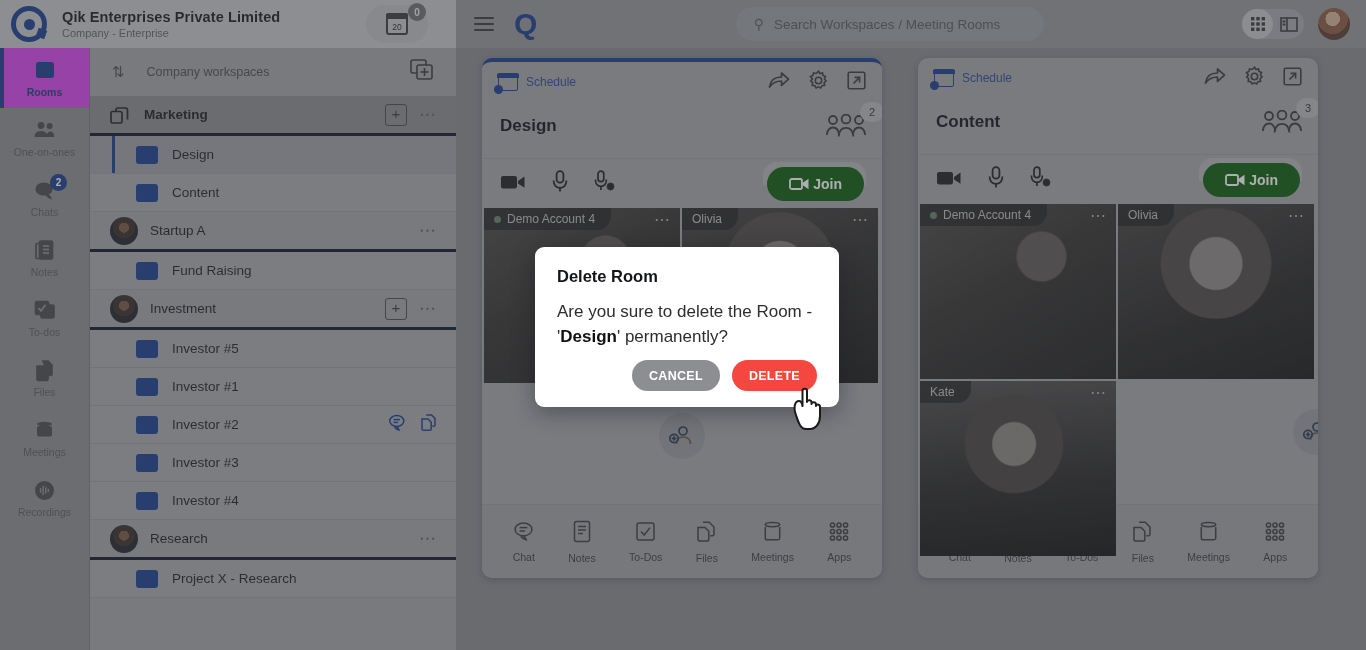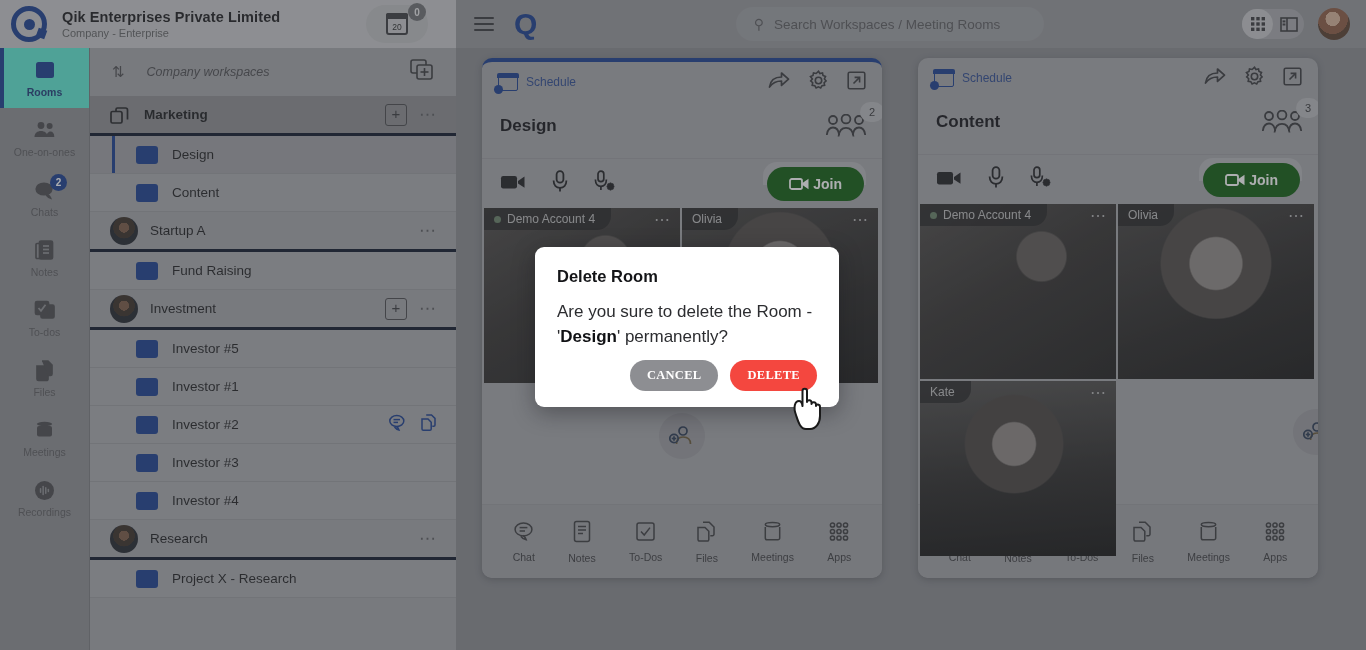--- a/index.html
+++ b/index.html
@@ -61,42 +61,42 @@
 
   
   #rail {
     position:absolute; left:0; top:48px; width:90px; bottom:0;
     background:#8e8f93; border-right:1px solid #7b7c80;
   }
   .rail-item{
     height:60px; display:flex;flex-direction:column;align-items:center;justify-content:center;
     gap:4px; position:relative; cursor:pointer;
   }
-  .rail-item.active{ background:#5eead4;text-align:center; }
+  .rail-item.active{ background:#d946ef;text-align:center; }
   .rail-item.active:before{
     content:""; position:absolute;left:0;top:0;bottom:0;width:4px;background:#1b3f8f;
   }
   .rail-label{ font-size:10.5px; color:#5d5e61; }
   .rail-item.active .rail-label{ color:#1f3d7a; font-weight:bold; }
   .rail-ico{ width:24px;height:24px;display:flex;align-items:center;justify-content:center;color:#4c4d50;}
   .rail-badge{
     position:absolute; top:6px; right:22px; width:17px;height:17px;border-radius:50%;
     background:#1b3f8f;color:#fff;font-size:10px;font-weight:bold;
     display:flex;align-items:center;justify-content:center;
   }
 
   
   #ws-panel{
     position:absolute; left:90px; top:48px; width:366px; bottom:0;
     background:#a4a5a9; overflow:hidden;
   }
   #ws-sort{
     height:48px; display:flex; align-items:center; gap:22px; padding:0 22px 0 22px;
   }
-  #ws-sort .sort-label{ font-size:12.5px; color:#4e4f52;font-style:italic; }
+  #ws-sort .sort-label{ font-size:12.5px; color:#4e4f52; }
   .sort-ico{ font-size:15px; color:#4e4f52; }
   .addws-ico{ margin-left:auto; color:#3b3c3f; }
 
   .grp-head{
     height:40px; display:flex;align-items:center;gap:12px;padding:0 18px 0 20px;
     border-bottom:3px solid #0f172a;
   }
   .grp-head.sel{ background:#8d8e92; }
   .grp-title{ font-size:13.5px; color:#1d1e20; }
   .grp-head.sel .grp-title{ font-weight:bold; }
@@ -229,21 +229,21 @@
     background:#fff; border-radius:9px; z-index:700;
     box-shadow:0 6px 22px rgba(20,20,25,.38);
     padding:20px 22px 0 22px;
   }
   #modal h2{ font-size:16.5px;color:#141518;font-weight:bold; }
   #modal p{ font-size:17px;color:#2c2d30; margin-top:14px; line-height:1.45; }
   #modal p b{ font-weight:bold;color:#101114; }
   #modal .btns{ position:absolute; right:22px; bottom:16px; display:flex; gap:12px; }
   .mbtn{ border:0;border-radius:16px;height:31px;padding:8px 17px;color:#fff;
     font-size:12.5px;font-weight:bold;cursor:pointer;letter-spacing:.3px;
-    font-family:Liberation Serif, serif; }
+    font-family:Liberation Sans, sans-serif; }
   .mbtn.cancel{ background:#8d8e92; }
   .mbtn.delete{ background:#f4473f; }
 
   #cursor{ position:absolute; left:788px; top:385px; z-index:800; }
 </style>
 </head>
 <body>
 
 <div id="org-header">
   <div id="org-logo">

